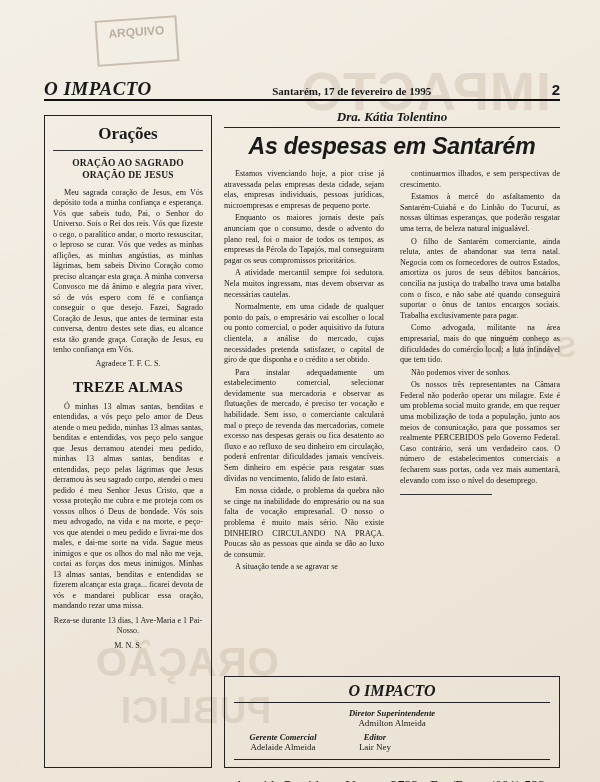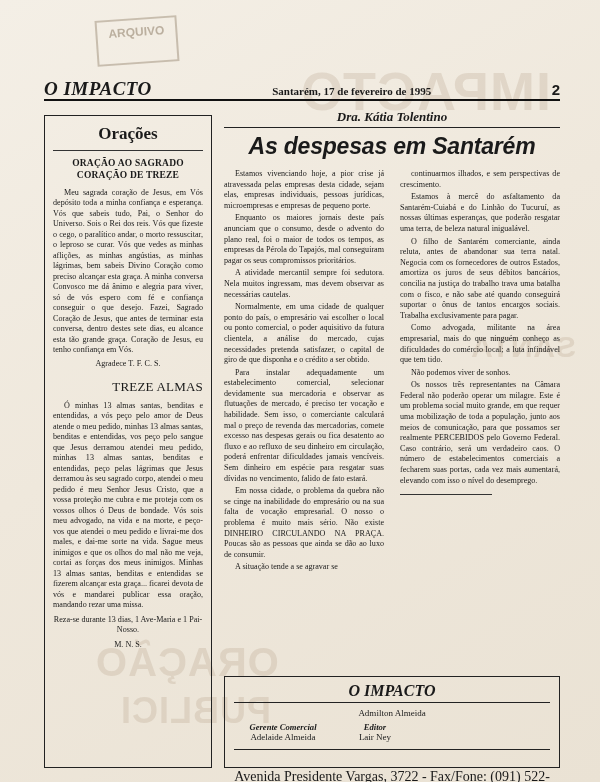--- a/index.html
+++ b/index.html
@@ -127,24 +127,24 @@
   .sub-head {
     text-align: center;
     font-family: "Liberation Serif", serif;
     font-weight: bold;
     font-size: 9.5px;
     line-height: 1.25;
     margin: 0 0 6px 0;
     letter-spacing: 0.2px;
   }
   .sub-head2 {
-    text-align: right;
-    font-family: "Liberation Serif", serif;
-    font-weight: normal;
-    font-size: 13px;
+    text-align: center;
+    font-family: "Liberation Serif", serif;
+    font-weight: bold;
+    font-size: 15px;
     margin: 9px 0 6px 0;
     letter-spacing: 0.2px;
   }
   .body-text {
     font-family: "Liberation Serif", serif;
     font-size: 8.1px;
     line-height: 1.30;
     text-align: justify;
     text-indent: 11px;
     margin: 0 0 3px 0;
@@ -281,21 +281,21 @@
     <div class="masthead-date">Santarém, 17 de fevereiro de 1995</div>
     <div class="masthead-page">2</div>
   </div>
   <div class="rule-top"></div>
 
   <div class="content">
 
     <div class="col-left">
       <h2 class="oracoes">Orações</h2>
       <div class="oracoes-rule"></div>
-      <div class="sub-head">ORAÇÃO AO SAGRADO CORAÇÃO DE TREZE</div>
+      <div class="sub-head">ORAÇÃO AO SAGRADO ORAÇÃO DE JESUS</div>
       <p class="body-text">Meu sagrada coração de Jesus, em Vós depósito toda a minha confiança e esperança. Vós que sabeis tudo, Pai, o Senhor do Universo. Sois o Rei dos reis. Vós que fizeste o cego, o paralítico andar, o morto ressuscitar, o leproso se curar. Vós que vedes as minhas aflições, as minhas angústias, as minhas lágrimas, bem sabeis Divino Coração como preciso alcançar esta graça. A minha conversa Convosco me dá ânimo e alegria para viver, só de vós espero com fé e confiança conseguir o que desejo. Fazei, Sagrado Coração de Jesus, que antes de terminar esta conversa, dentro destes sete dias, eu alcance esta tão grande graça. Coração de Jesus, eu tenho confiança em Vós.</p>
       <div class="sig">Agradece
 T. F. C. S.</div>
       <div class="sub-head2">TREZE ALMAS</div>
       <p class="body-text">Ó minhas 13 almas santas, benditas e entendidas, a vós peço pelo amor de Deus atende o meu pedido, minhas 13 almas santas, benditas e entendidas, vos peço pelo sangue que Jesus derramou atendei meu pedido, minhas 13 almas santas, benditas e entendidas, peço pelas lágrimas que Jesus derramou às seu sagrado corpo, atendei o meu pedido é meu Senhor Jesus Cristo, que a vossa proteção me cubra e me proteja com os vossos olhos ó Deus de bondade. Vós sois meu advogado, na vida e na morte, e peço-vos que atendei o meu pedido e livrai-me dos males, e dai-me sorte na vida. Sague meus inimigos e que os olhos do mal não me veja, cortai as forças dos meus inimigos. Minhas 13 almas santas, benditas e entendidas se fizerem alcançar esta graça... ficarei devota de vós e mandarei publicar essa oração, mandando rezar uma missa.</p>
       <div class="closing">Reza-se durante 13 dias, 1 Ave-Maria e 1 Pai-Nosso.</div>
       <div class="closing">M. N. S.</div>
     </div>
 
     <div class="col-right">
@@ -324,20 +324,21 @@
         </div>
       </div>
     </div>
 
   </div>
 
   <div class="footer">
     <div class="footer-title">O IMPACTO</div>
     <div class="footer-rule"></div>
     <div class="footer-dir">
+      <div class="footer-role">Diretor Superintendente</div>
       <div class="footer-name">Admilton Almeida</div>
     </div>
     <div class="footer-row">
       <div class="footer-cell">
         <div class="footer-role">Gerente Comercial</div>
         <div class="footer-name">Adelaide Almeida</div>
       </div>
       <div class="footer-cell">
         <div class="footer-role">Editor</div>
         <div class="footer-name">Lair Ney</div>

